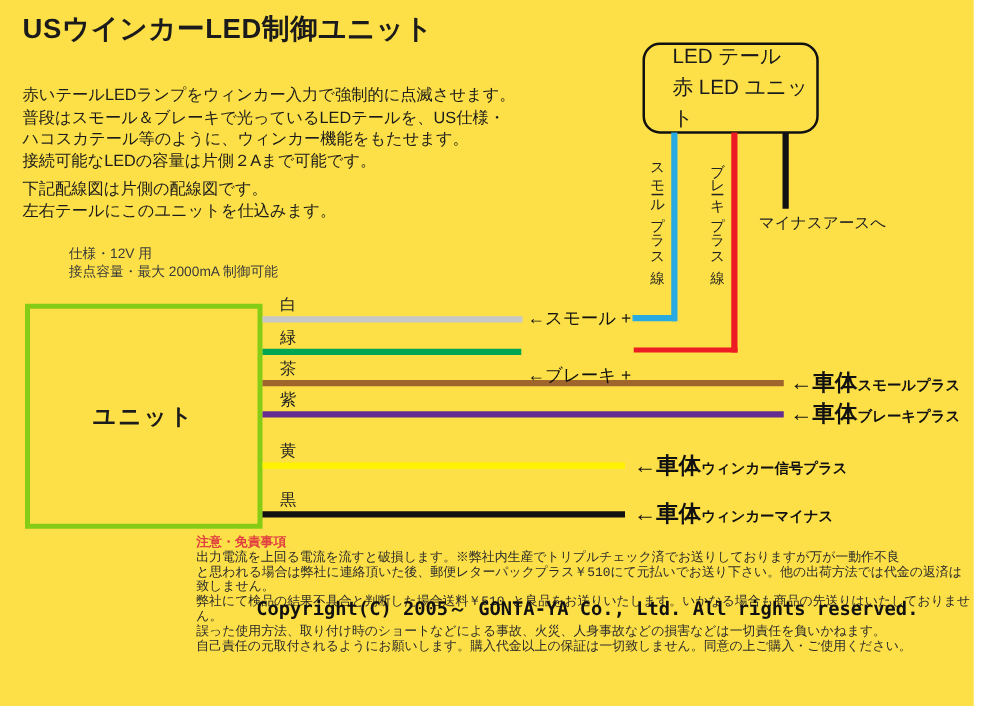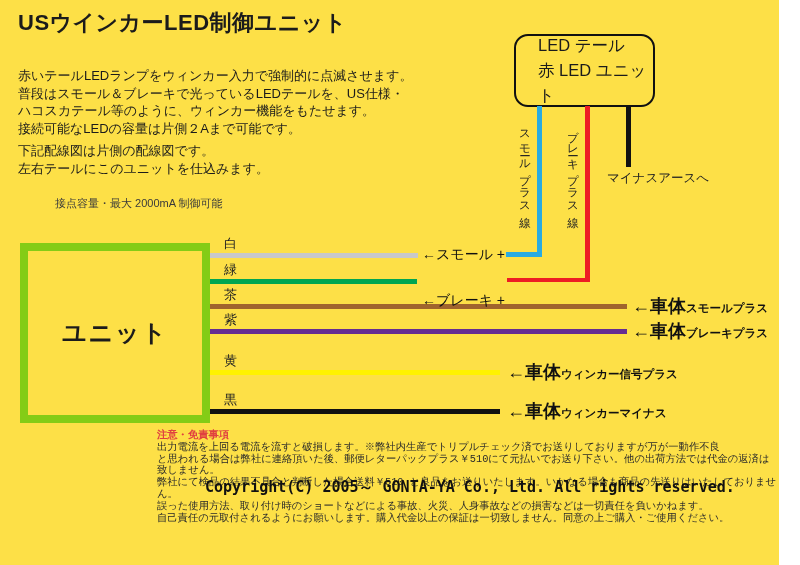--- a/index.html
+++ b/index.html
@@ -12,23 +12,23 @@
   .page-title{left:18px;top:8px;font-size:22px;font-weight:600;letter-spacing:.5px;}
   .para{left:18px;font-size:13px;line-height:17.5px;}
   .intro{top:67px;}
   .note{top:142px;}
   .specs{left:55px;top:196px;font-size:11px;line-height:15px;color:#3a3a3a;}
   
   .led-box{left:514px;top:34px;width:141px;height:73px;border:2.5px solid #111;
     border-radius:14px;box-sizing:border-box;display:flex;flex-direction:column;
     justify-content:center;padding-left:22px;font-size:16.5px;line-height:25px;}
   
-  .unit-box{left:20px;top:243px;width:190px;height:180px;border:8px solid #84cc16;
+  .unit-box{left:20px;top:243px;width:190px;height:180px;border:4px solid #84cc16;
     box-sizing:border-box;display:flex;align-items:center;justify-content:center;
-    font-size:24px;font-weight:600;letter-spacing:2px;}
+    font-size:18px;font-weight:600;letter-spacing:2px;}
   
   .wire{position:absolute;}
   .vlabel{writing-mode:vertical-rl;text-orientation:mixed;font-size:11.5px;
     letter-spacing:1px;color:#222;}
   .wire-name{font-size:13px;color:#222;}
   .arrow-label{font-size:14px;color:#111;white-space:nowrap;}
   .body-label{white-space:nowrap;}
   .body-label .big{font-size:18px;font-weight:700;color:#111;}
   .body-label .small{font-size:11.5px;font-weight:600;color:#111;}
   .earth-label{font-size:12.5px;color:#222;white-space:nowrap;}
@@ -52,20 +52,21 @@
     <div>ハコスカテール等のように、ウィンカー機能をもたせます。</div>
     <div>接続可能なLEDの容量は片側２Aまで可能です。</div>
   </div>
 
   <div class="abs para note">
     <div>下記配線図は片側の配線図です。</div>
     <div>左右テールにこのユニットを仕込みます。</div>
   </div>
 
   <div class="abs specs">
+    <div>仕様・12V 用</div>
     <div>接点容量・最大 2000mA 制御可能</div>
   </div>
 
   <div class="abs led-box">
     <div>LED テール</div>
     <div>赤 LED ユニット</div>
   </div>
 
   <div class="wire" style="left: 537px; top: 106px; width: 4.5px; height: 150.5px; background-color: rgb(41, 171, 226);"></div>
   <div class="wire" style="left: 506px; top: 252px; width: 35px; height: 4.5px; background-color: rgb(41, 171, 226);"></div>

